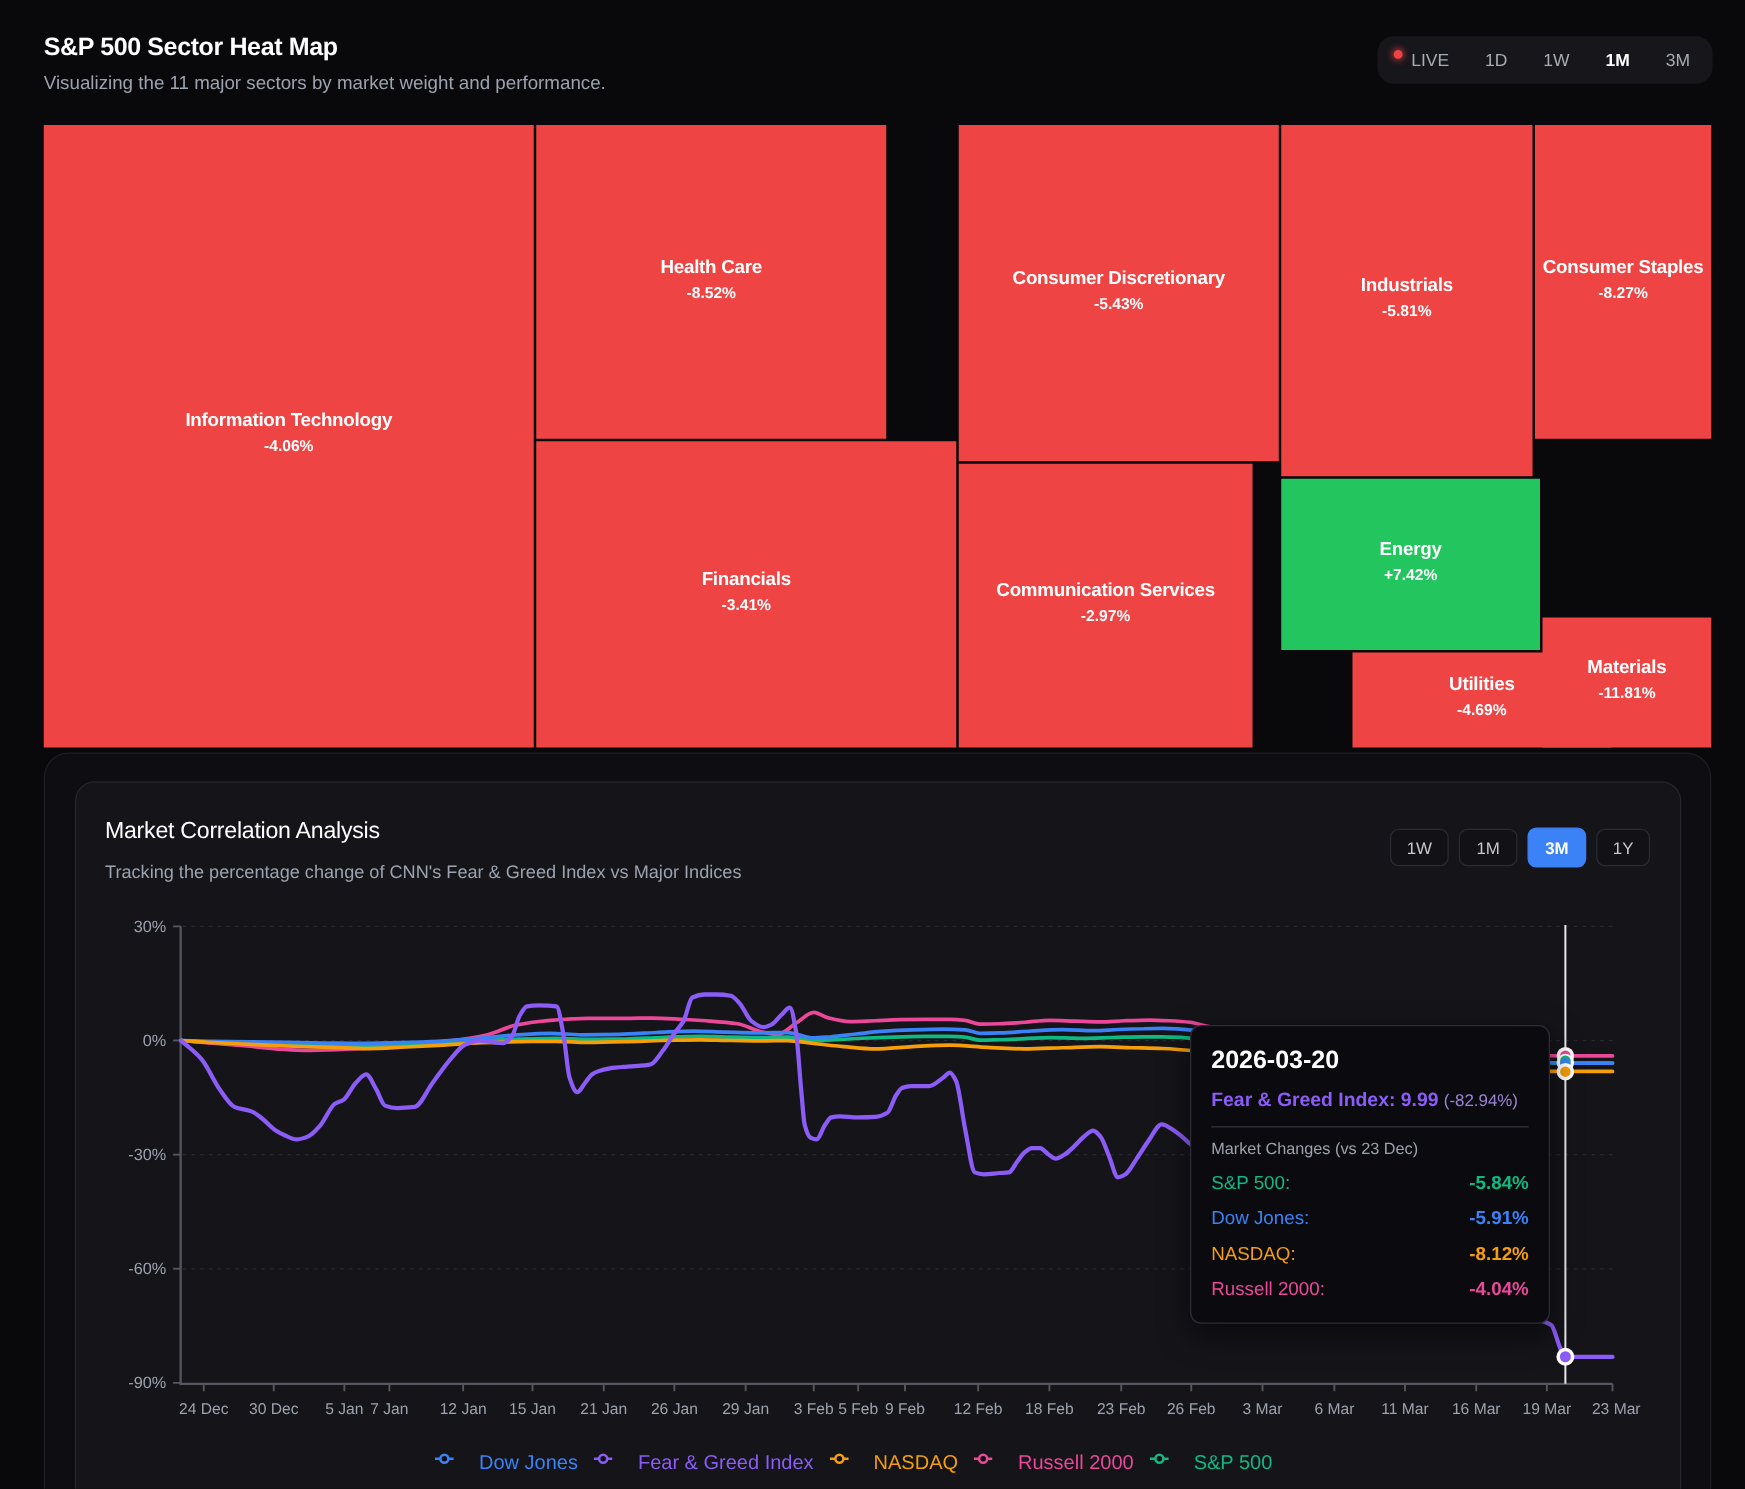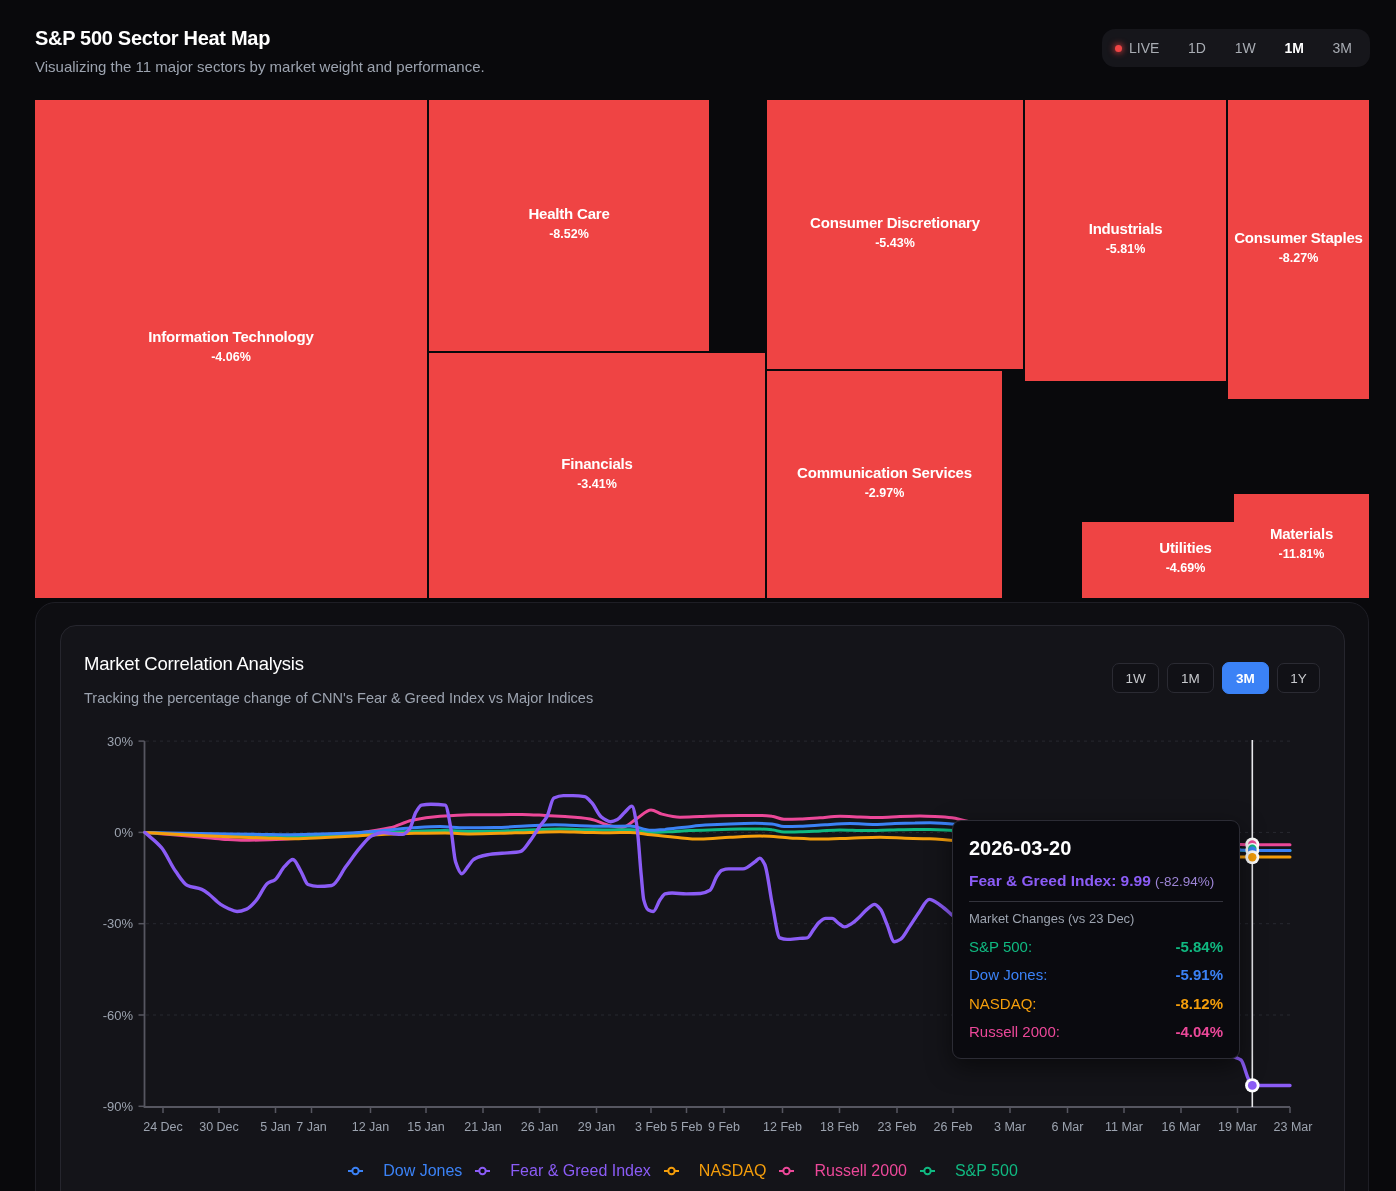--- a/index.html
+++ b/index.html
@@ -34,30 +34,30 @@
 #tip{position:absolute;left:952px;top:820px;width:288px;height:239px;background:#0a0a0f;border:1px solid #2c2c35;border-radius:9px;padding:14px 16px;box-shadow:0 8px 24px rgba(0,0,0,.5)}
 #tip .date{font-size:20px;font-weight:bold;color:#fff;margin-top:2px}
 #tip .fg{font-size:15.5px;font-weight:bold;color:#8b5cf6;margin-top:12px}
 #tip .fg small{font-size:13.5px;font-weight:normal;color:#9d85d6}
 #tip hr{border:none;border-top:1px solid #33333c;margin:11px 0 9px}
 #tip .mc{font-size:13px;color:#9ca3af;margin-bottom:7px}
 #tip .row{display:flex;justify-content:space-between;font-size:15px;margin-top:11.5px}
 #tip .row b{font-weight:bold}
 
 #legend{position:absolute;left:0;top:1162px;width:1366px;display:flex;justify-content:center;gap:13px;font-size:16px}
-.li{display:flex;align-items:center;gap:20px}
+.li{display:flex;gap:20px}
 </style></head>
 <body>
 <div id="page">
   <div class="abs" style="left:35px;top:27px">
       <h1>S&amp;P 500 Sector Heat Map</h1>
     </div>
   <div class="abs sub" style="left:35px;top:58px">Visualizing the 11 major sectors by market weight and performance.</div>
   <div id="pill">
-      <span style="display:flex;align-items:center"><span class="dot"></span>LIVE</span>
+      <span style="display:flex;"><span class="dot"></span>LIVE</span>
       <span>1D</span>
       <span>1W</span>
       <span class="on">1M</span>
       <span>3M</span>
     </div>
   <div class="cell red" style="left:35px;top:100px;width:392px;height:498px">
       <div class="cn">Information Technology</div>
       <div class="cv">-4.06%</div>
     </div>
 <div class="cell red" style="left:429px;top:100px;width:280px;height:251px">
@@ -73,25 +73,29 @@
       <div class="cv">-5.43%</div>
     </div>
 <div class="cell red" style="left:767px;top:371px;width:235px;height:227px">
       <div class="cn">Communication Services</div>
       <div class="cv">-2.97%</div>
     </div>
 <div class="cell red" style="left:1025px;top:100px;width:201px;height:281px">
       <div class="cn">Industrials</div>
       <div class="cv">-5.81%</div>
     </div>
+<div class="cell green" style="left:1025px;top:383px;width:207px;height:137px">
+      <div class="cn">Energy</div>
+      <div class="cv">+7.42%</div>
+    </div>
 <div class="cell red" style="left:1082px;top:522px;width:207px;height:76px">
       <div class="cn">Utilities</div>
       <div class="cv">-4.69%</div>
     </div>
-<div class="cell red" style="left:1228px;top:100px;width:141px;height:299px">
+<div class="cell red" style="left:1228px;top:100px;width:141px;height:251px">
       <div class="cn">Consumer Staples</div>
       <div class="cv">-8.27%</div>
     </div>
 <div class="cell red" style="left:1234px;top:494px;width:135px;height:104px">
       <div class="cn">Materials</div>
       <div class="cv">-11.81%</div>
     </div>
   <div id="outer"></div>
   <div id="card"></div>
   <div id="ctitle">Market Correlation Analysis</div>

